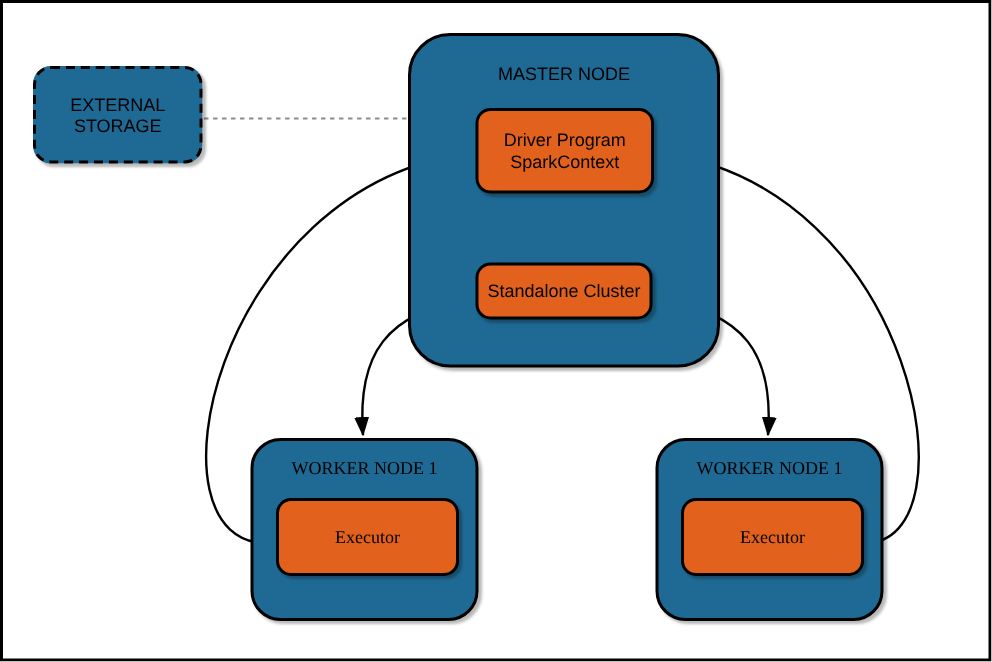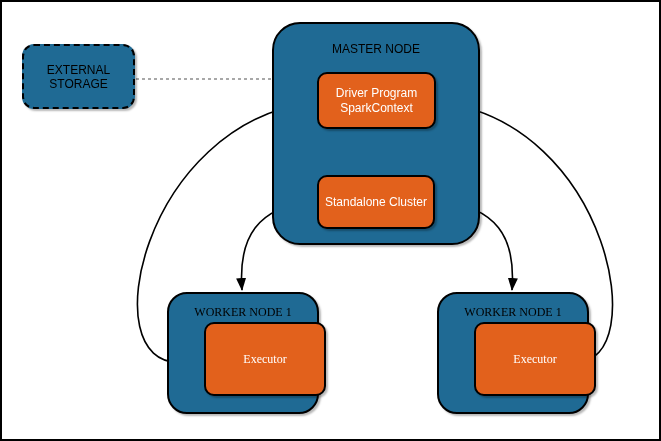--- a/index.html
+++ b/index.html
@@ -58,36 +58,36 @@
 
   .obox {
     position: absolute;
     background: var(--box-fill);
     border: 2px solid var(--border);
     border-radius: 10px;
     box-shadow: 2px 2px 2px rgba(0,0,0,0.28);
     display: flex; flex-direction: column;
     align-items: center; justify-content: center;
     font-size: 12px; line-height: 15px;
-    text-align: center; color: #ffffff;
+    text-align: center; color: #000000;
   }
   .driver { left: 315px; top: 70px; width: 119px; height: 57px; }
-  .rm     { left: 315px; top: 173px; width: 118px; height: 54px; }
+  .rm     { left: 315px; top: 173px; width: 118px; height: 38px; }
 
   .worker {
     width: 152px; height: 122px;
     border-radius: 20px;
     font-family: Liberation Serif, serif;
   }
   .worker-left  { left: 165px; top: 290px; }
   .worker-right { left: 435px; top: 290px; }
   .worker .node-label { top: 11px; }
   .executor {
-    left: 15px; top: 28px;
-    width: 122px; height: 74px; margin-left: 20px;
+    left: 15px; top: 38px;
+    width: 122px; height: 52px;
   }
 
   .edges {
     position: absolute;
     left: 0; top: 0;
     width: 661px; height: 441px;
     pointer-events: none;
   }
   .edge {
     fill: none;

